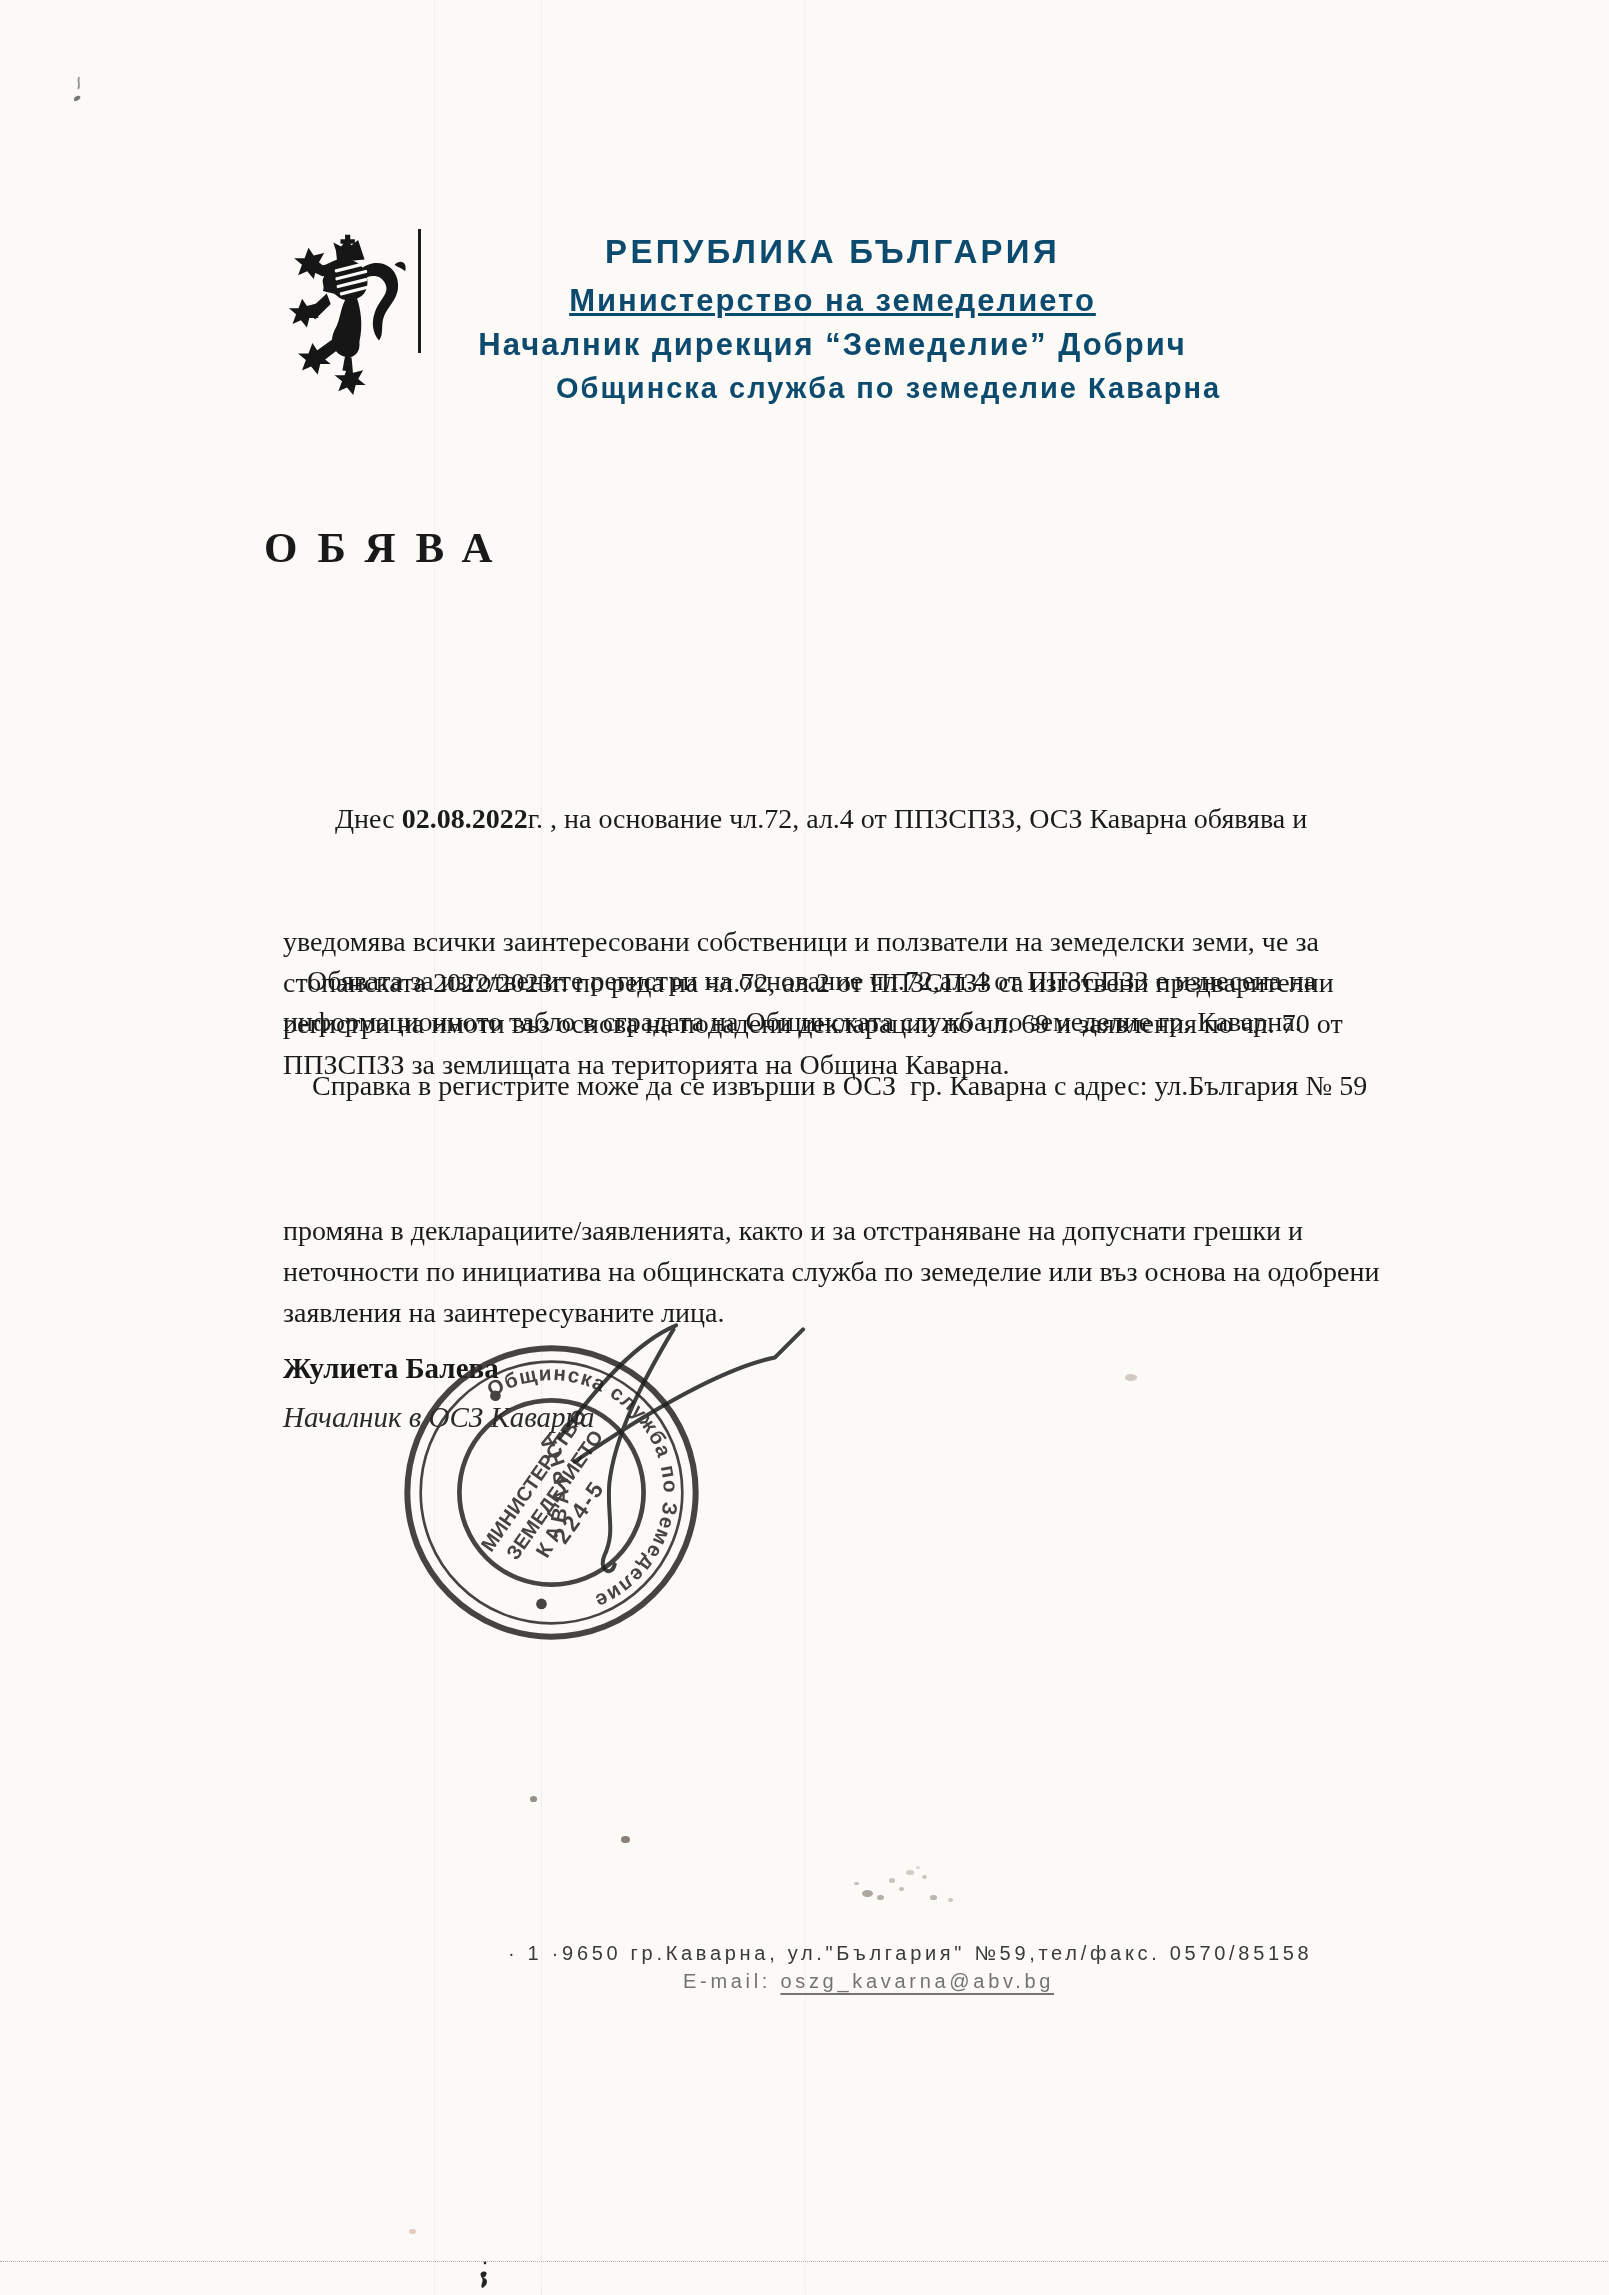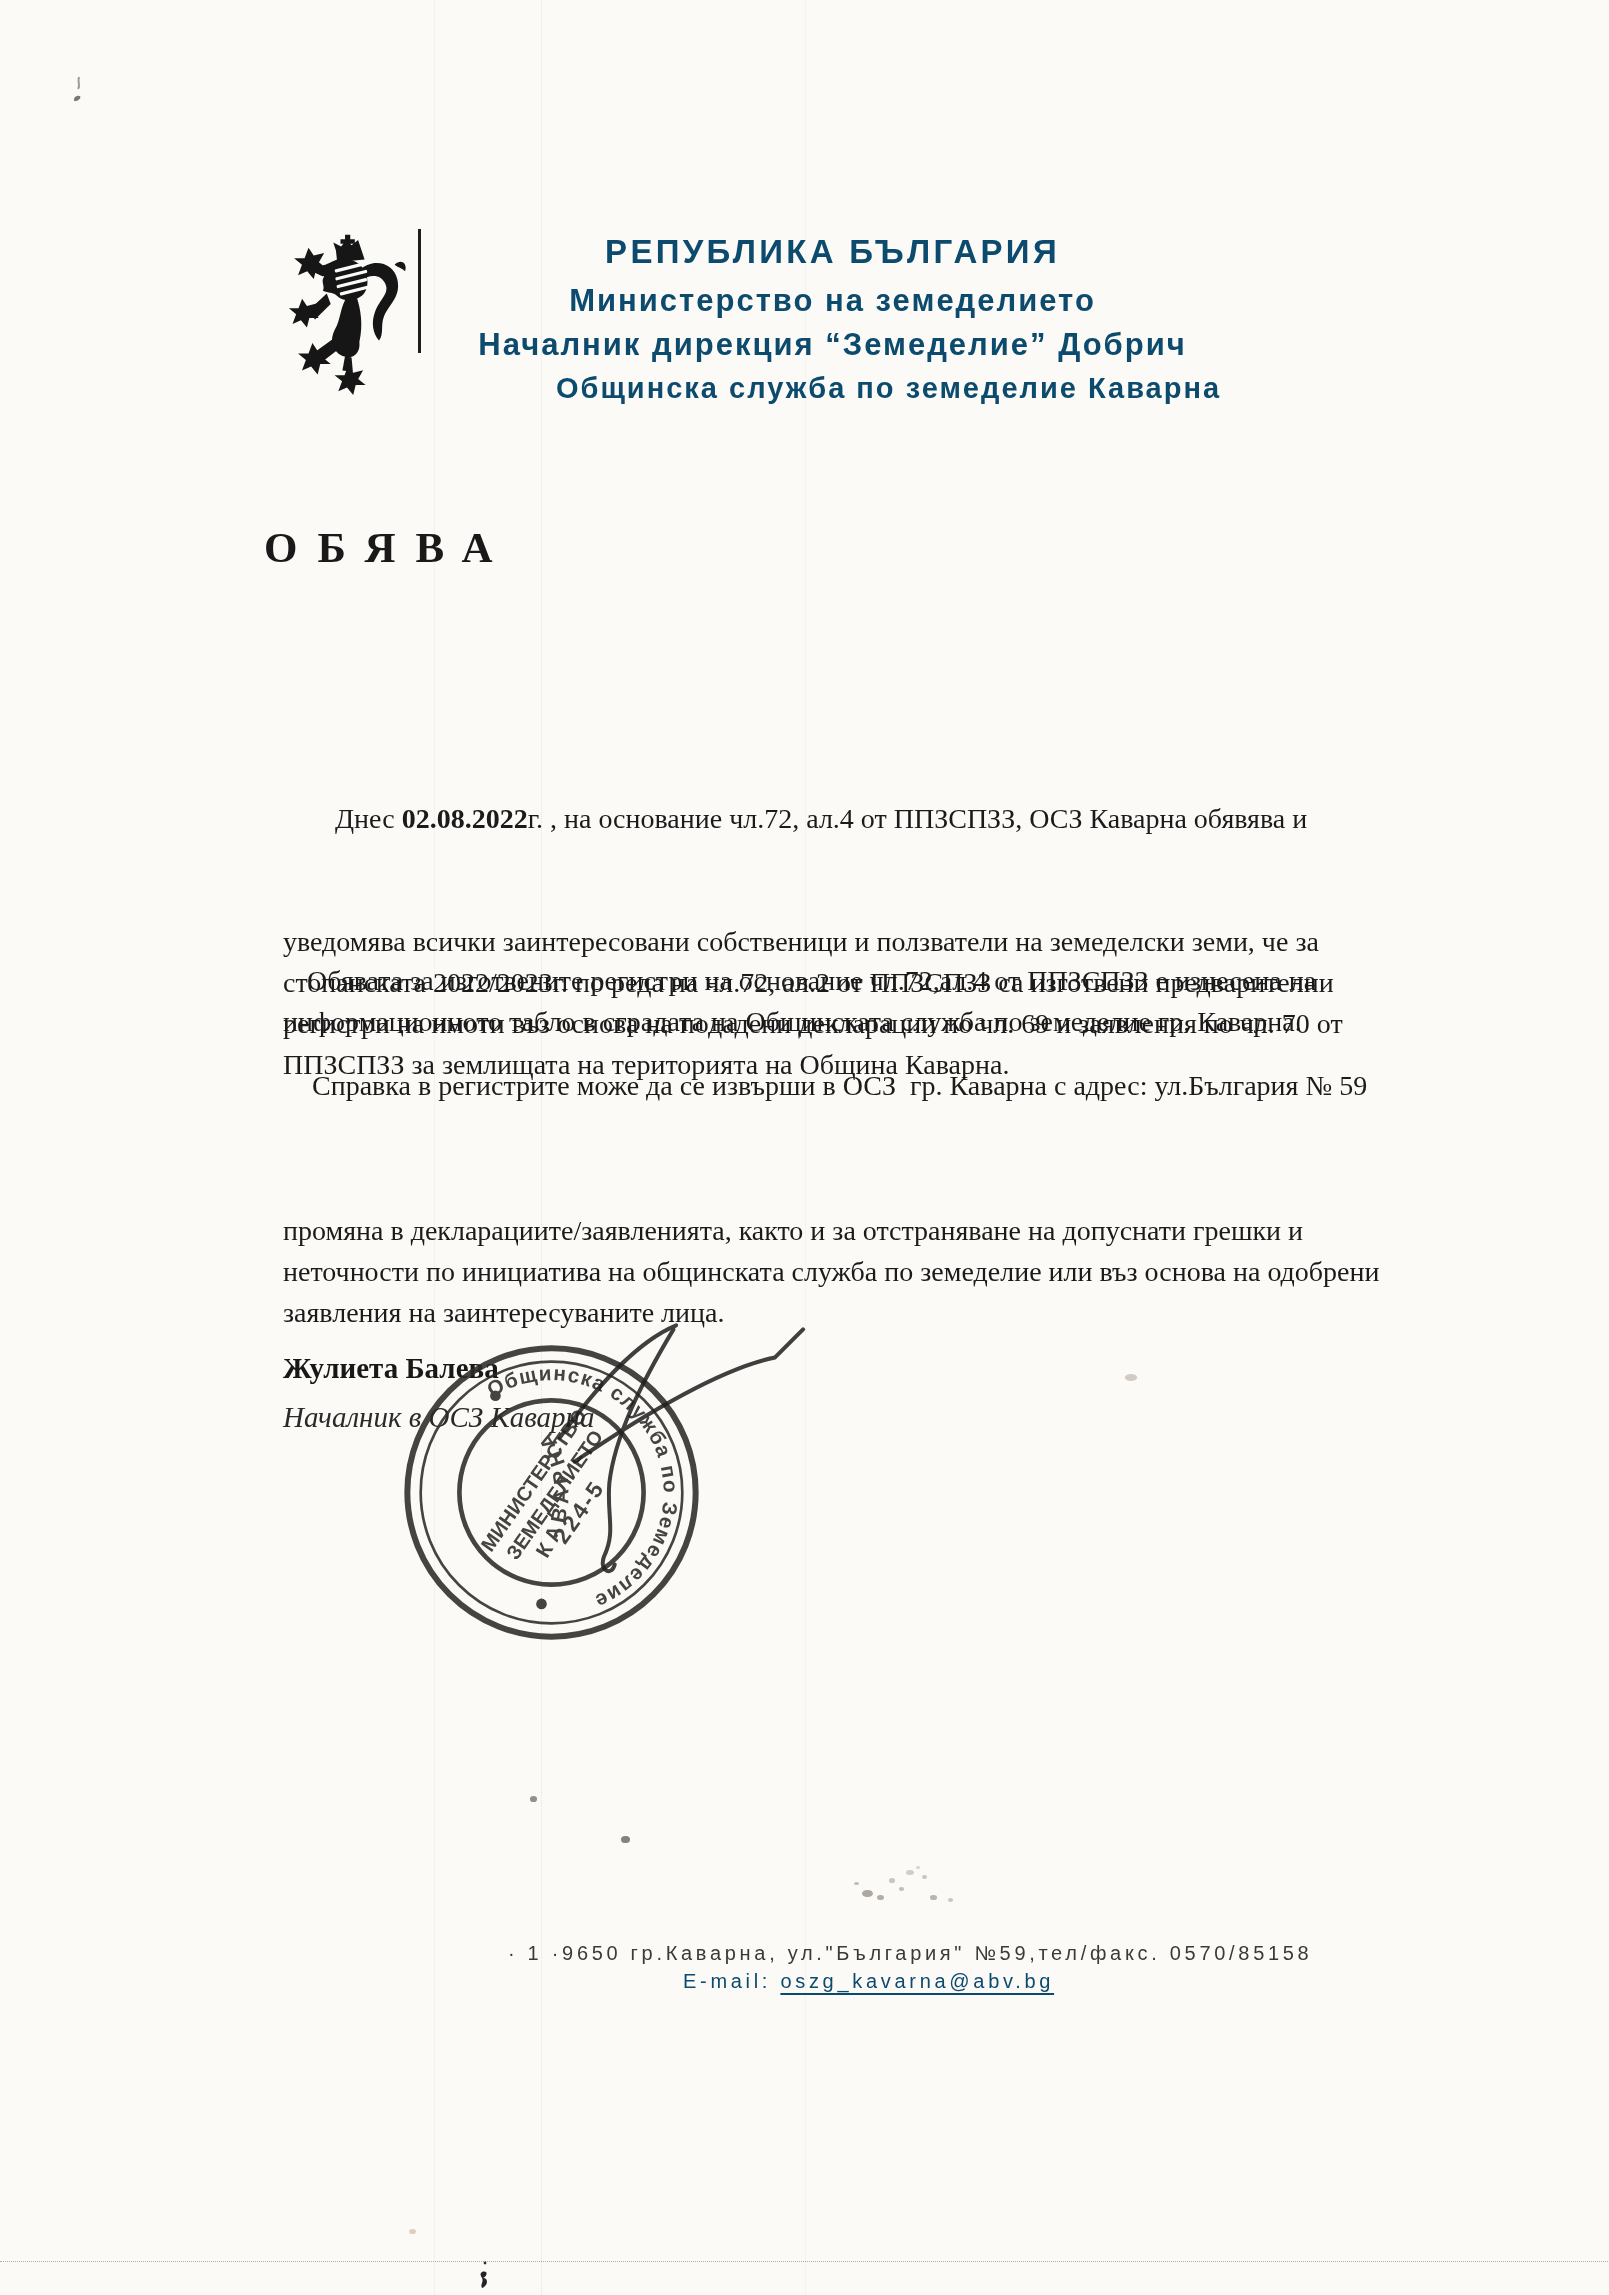--- a/index.html
+++ b/index.html
@@ -17,21 +17,21 @@
   .fold.f2{left:541px;}
   .fold.f3{left:805px;border-left-color:rgba(110,98,86,.09);}
   .scanedge{position:absolute;left:0;right:0;top:2261px;border-top:1.3px dotted rgba(70,62,55,.40);}
   .speck{position:absolute;border-radius:50%;}
   
   .lion{position:absolute;left:285px;top:232px;width:124px;height:166px;}
   .vline{position:absolute;left:418px;top:229px;width:2.7px;height:124px;background:#1d1d1d;}
   .hl{position:absolute;left:268px;width:1129px;text-align:center;
       font-family:"Liberation Sans", sans-serif;font-weight:bold;color:#0c4a6e;white-space:pre;}
   .hl1{top:233px;font-size:33px;letter-spacing:3.3px;}
-  .hl2{top:283px;font-size:31px;letter-spacing:2px;}
+  .hl2{top:283px;font-size:31px;letter-spacing:2px;text-decoration:underline;}
   .hl3{top:327px;font-size:31px;letter-spacing:2px;}
   .hl4{top:372px;font-size:29px;letter-spacing:2px;padding-left:112px;box-sizing:border-box;}
   
   .title{position:absolute;left:264px;top:523px;width:1129px;text-align:left;
          font-size:43px;font-weight:bold;letter-spacing:20px;color:#191919;
          padding-right:55px;box-sizing:border-box;}
   
   .para{position:absolute;left:283px;width:1176px;font-size:28px;line-height:41px;
         white-space:pre;color:#1b1b1b;z-index:2;}
   .p1{top:716px;}
@@ -46,21 +46,21 @@
             color:#181818;z-index:2;white-space:pre;}
   .sig-title{position:absolute;left:283px;top:1401px;font-size:29px;font-style:italic;
              color:#2a2a2a;z-index:2;white-space:pre;}
   
   .stamp{position:absolute;left:398px;top:1339px;width:307px;height:307px;opacity:.88;z-index:3;}
   .stamp text{font-family:"Liberation Sans", sans-serif;font-weight:bold;}
   .pen{position:absolute;left:374px;top:1296px;width:468px;height:334px;z-index:4;}
   
   .foot{position:absolute;font-family:"Liberation Sans", sans-serif;color:#3a3a3a;white-space:pre;}
   .foot1{left:508px;top:1942px;font-size:20px;letter-spacing:3.7px;}
-  .foot2{left:683px;top:1970px;font-size:20px;letter-spacing:3.7px;color:#0c4a6e;}
+  .foot2{left:683px;top:1970px;font-size:20px;letter-spacing:3.7px;color:#737373;}
   .email{text-decoration:underline;text-decoration-thickness:2px;text-underline-offset:4.7px;}
   
   .dust{position:absolute;left:842px;top:1858px;width:200px;height:60px;z-index:1;}
   .dust i{position:absolute;display:block;background:#6e6257;border-radius:50%;}
 </style>
 </head>
 <body>
 
 <div class="page">
 

